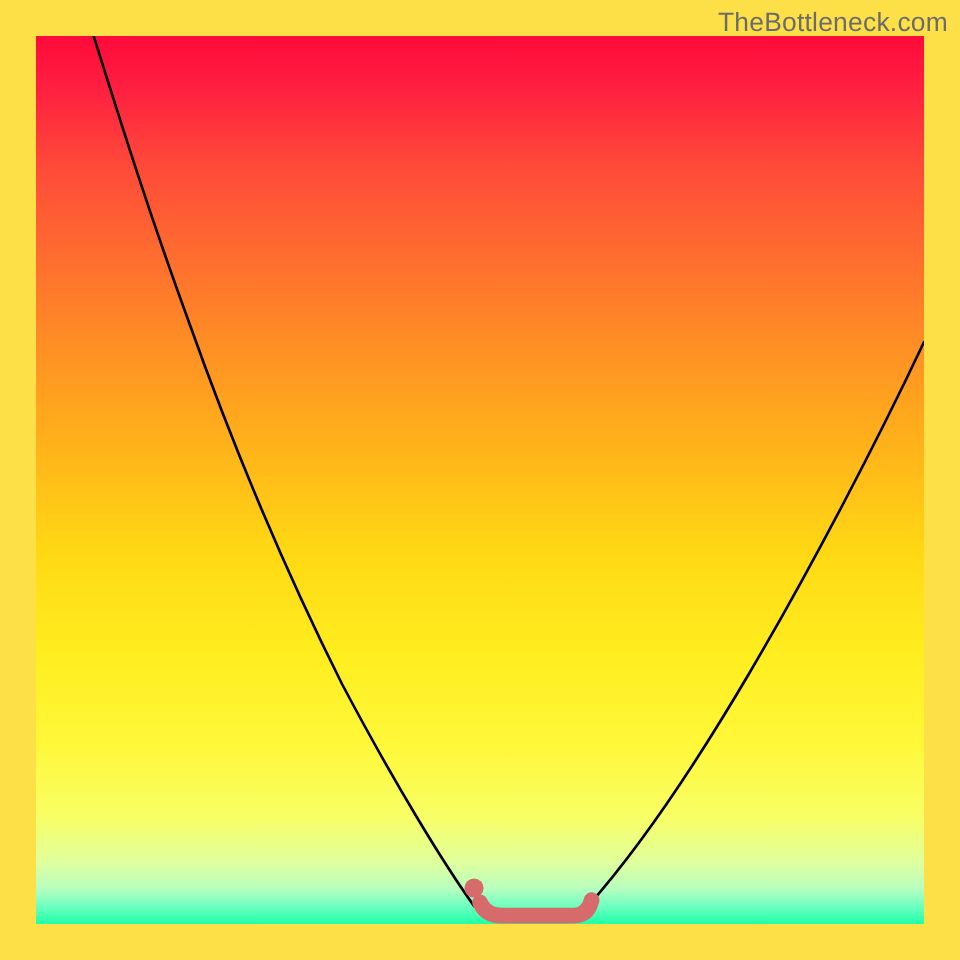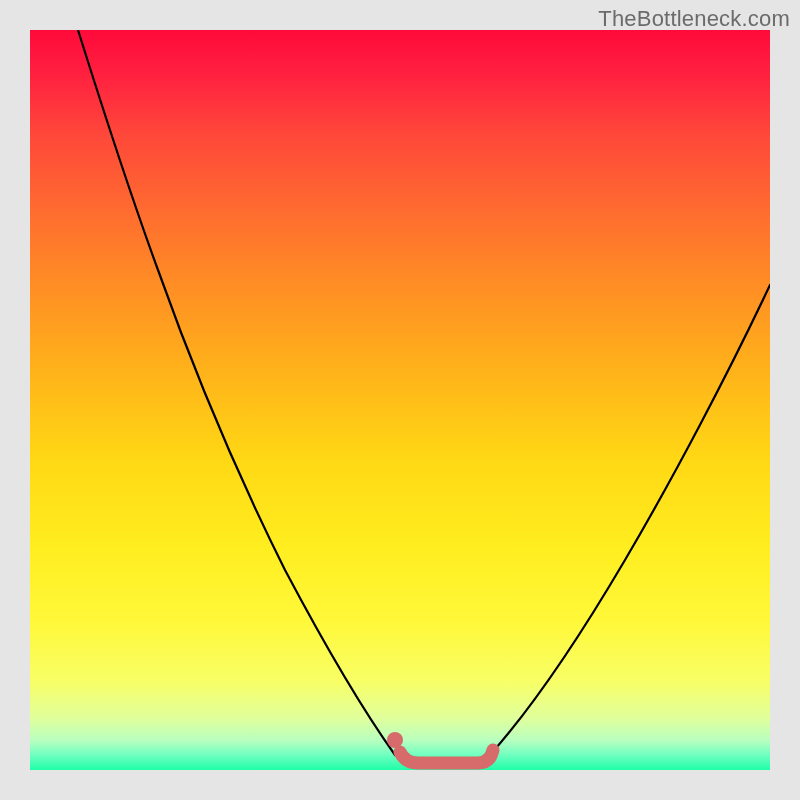--- a/index.html
+++ b/index.html
@@ -10,21 +10,21 @@
     background: #000;
     overflow: hidden;
     font-family: Arial, Helvetica, sans-serif;
   }
   .frame {
     position: absolute;
     left: 0;
     top: 0;
     width: 800px;
     height: 800px;
-    background: #e5e5e5;
+    background: #fde047;
   }
   .plot-area {
     position: absolute;
     left: 30px;
     top: 30px;
     width: 740px;
     height: 740px;
     overflow: hidden;
   }
   .gradient {

